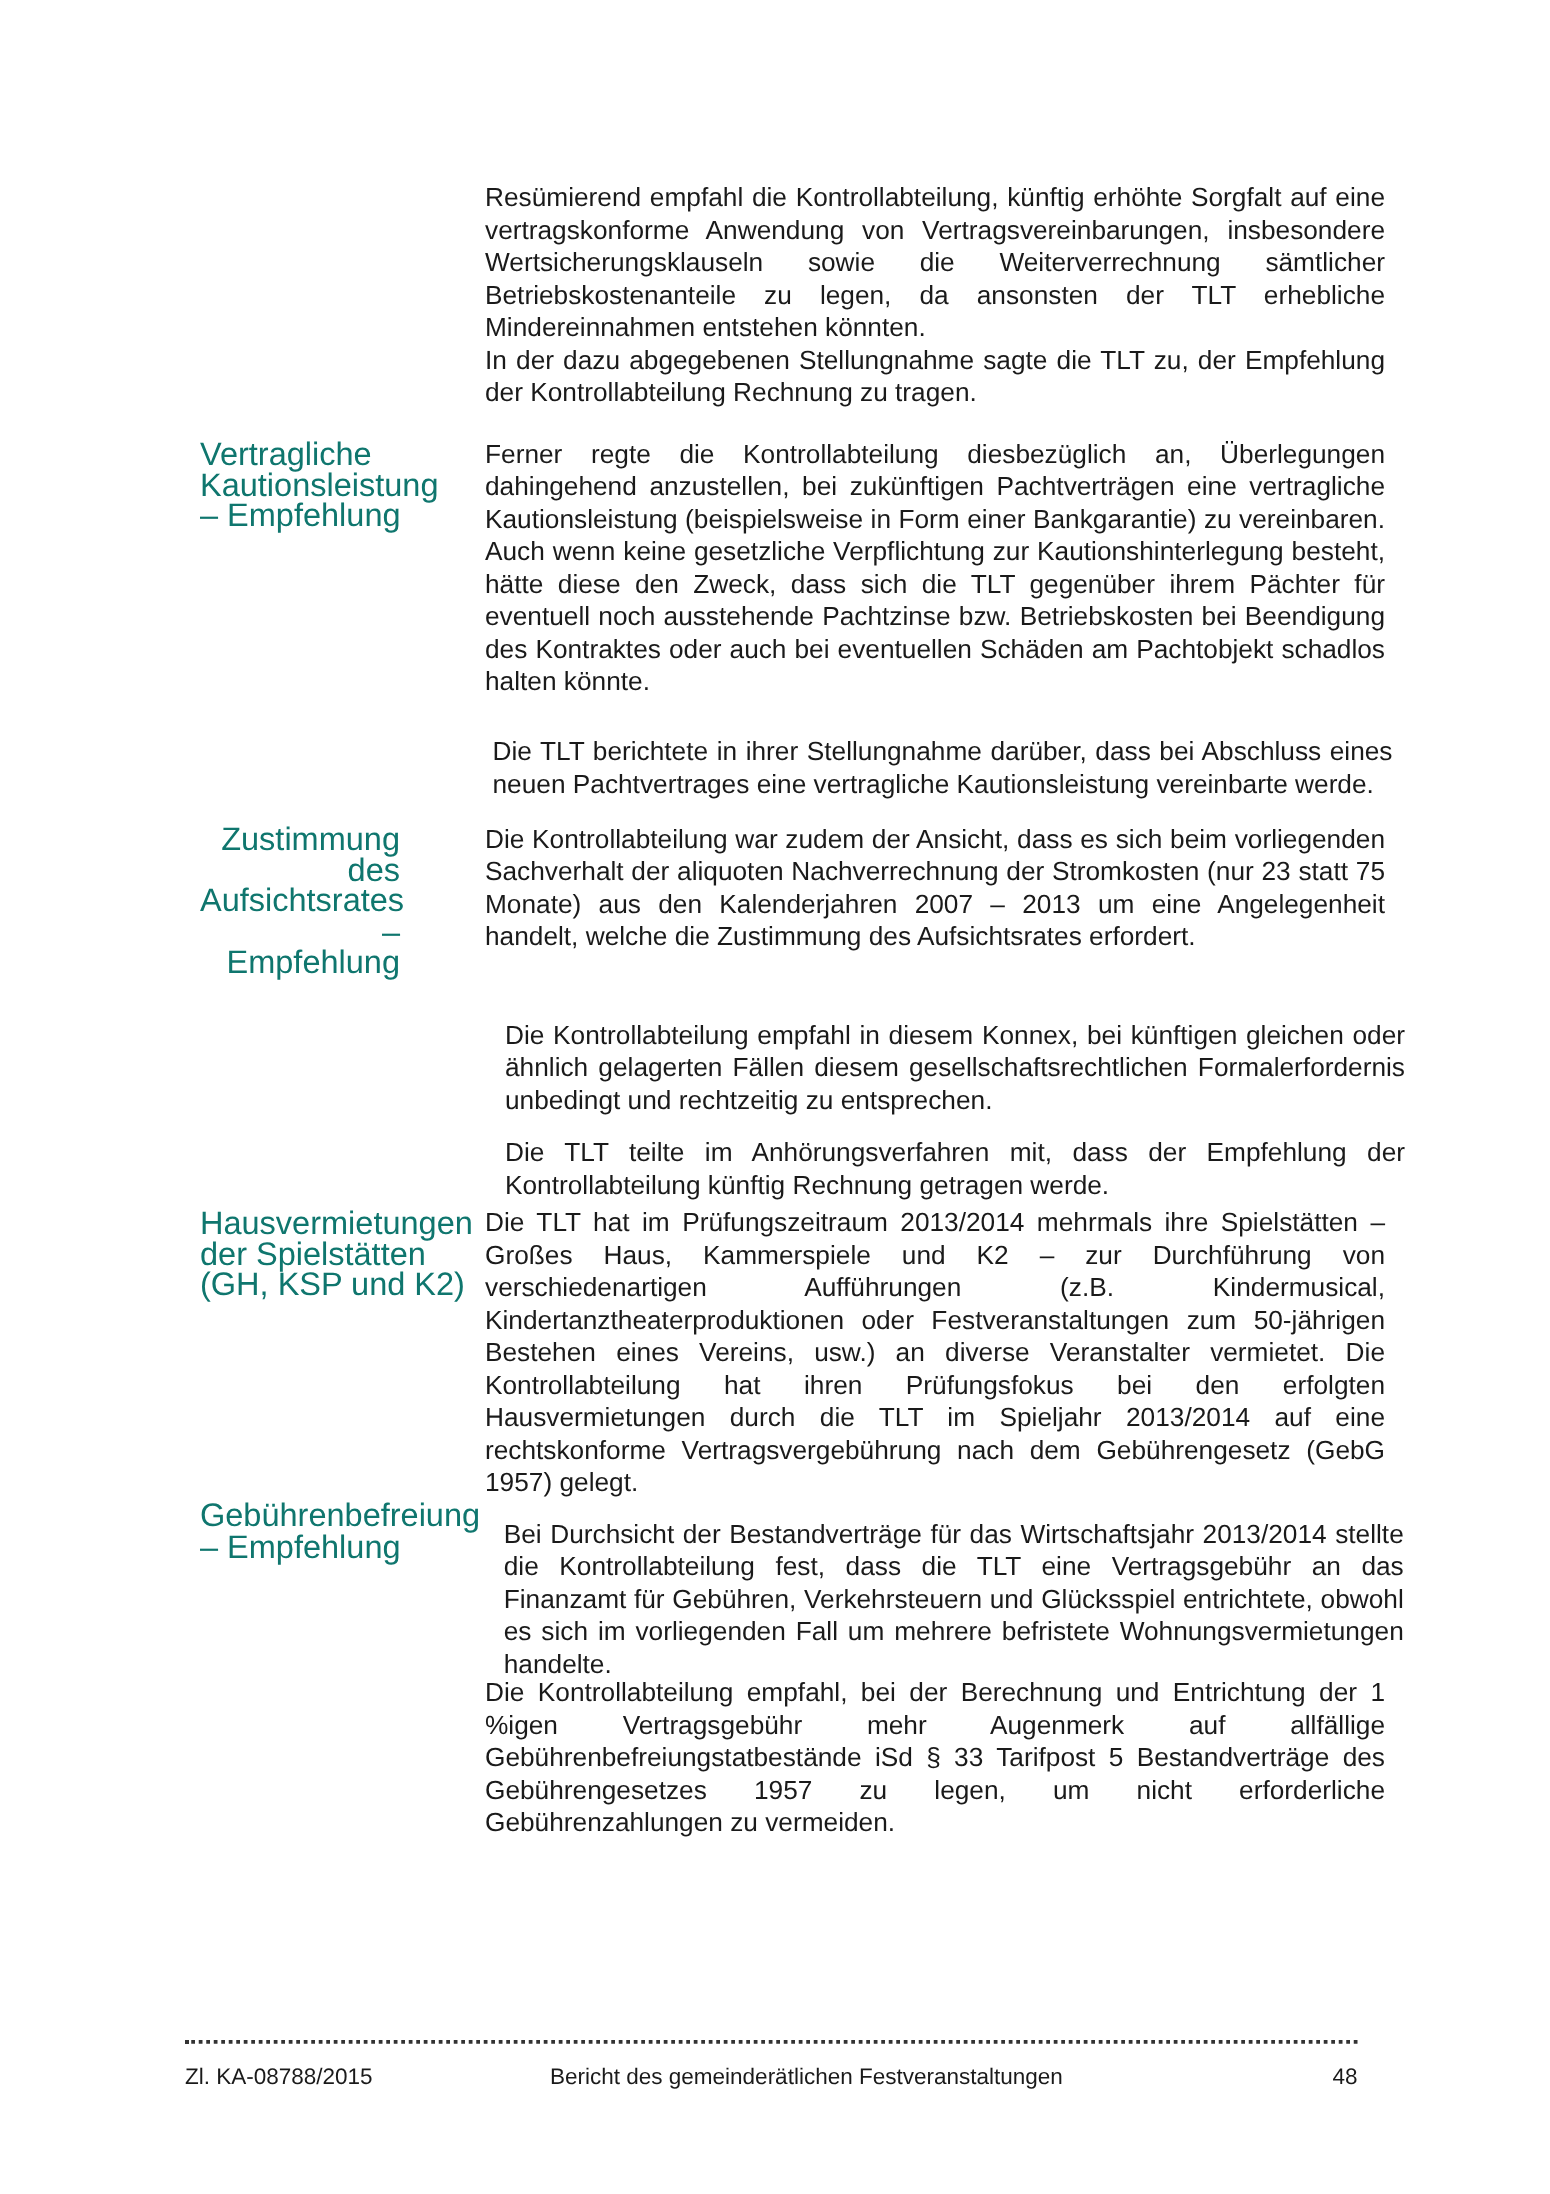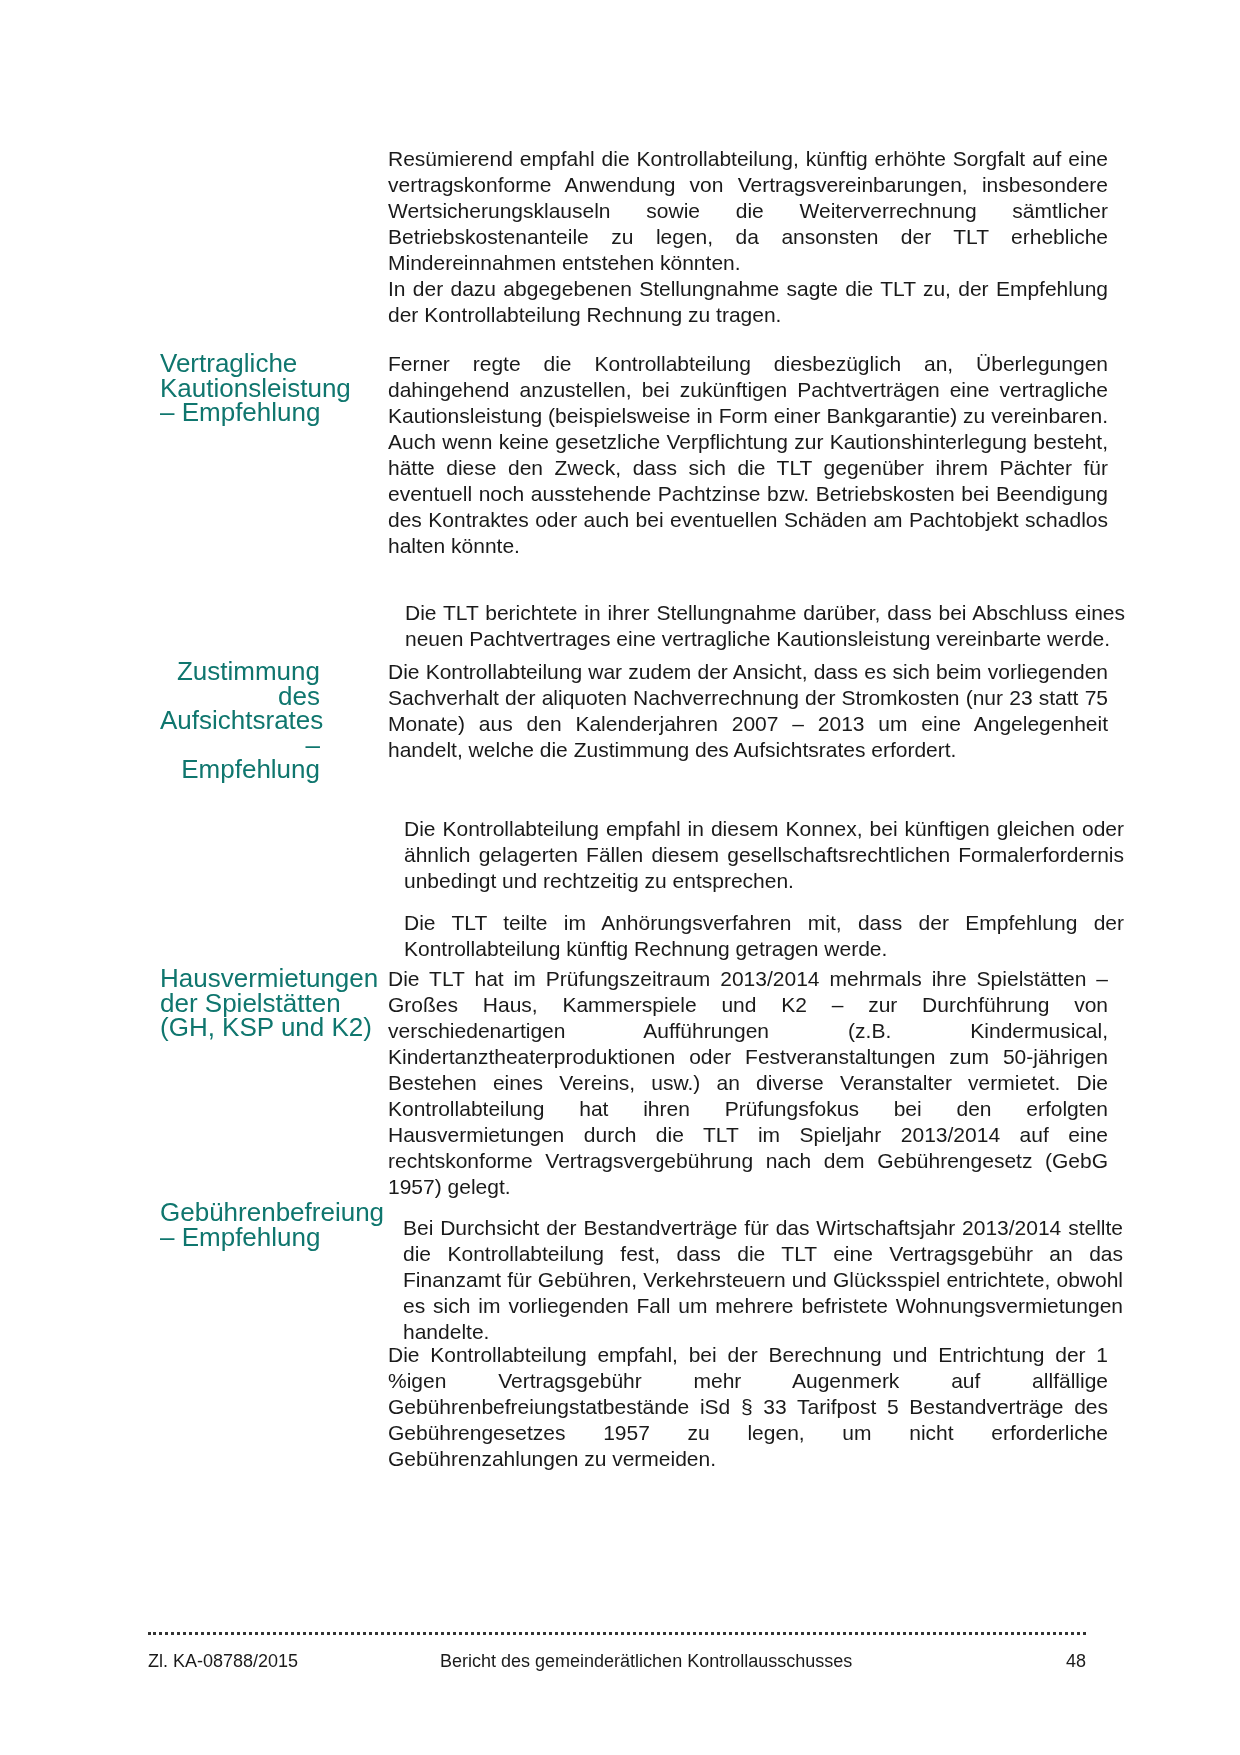--- a/index.html
+++ b/index.html
@@ -25,21 +25,21 @@
 <div class="page">
 
   <div class="row" style="top:146px;">
     <p class="para" style="top:0; margin:0;">Resümierend empfahl die Kontrollabteilung, künftig erhöhte Sorgfalt auf eine vertragskonforme Anwendung von Vertragsvereinbarungen, insbesondere Wertsicherungsklauseln sowie die Weiterverrechnung sämtlicher Betriebskostenanteile zu legen, da ansonsten der TLT erhebliche Mindereinnahmen entstehen könnten.</p>
     <p class="para" style="top:130px; margin:0;">In der dazu abgegebenen Stellungnahme sagte die TLT zu, der Empfehlung der Kontrollabteilung Rechnung zu tragen.</p>
   </div>
 
   <div class="row" style="top:351px;">
     <div class="side" style="width:170px;">Vertragliche Kautionsleistung – Empfehlung</div>
     <p class="para" style="top:0; margin:0;">Ferner regte die Kontrollabteilung diesbezüglich an, Überlegungen dahingehend anzustellen, bei zukünftigen Pachtverträgen eine vertragliche Kautionsleistung (beispielsweise in Form einer Bankgarantie) zu vereinbaren. Auch wenn keine gesetzliche Verpflichtung zur Kautionshinterlegung besteht, hätte diese den Zweck, dass sich die TLT gegenüber ihrem Pächter für eventuell noch ausstehende Pachtzinse bzw. Betriebskosten bei Beendigung des Kontraktes oder auch bei eventuellen Schäden am Pachtobjekt schadlos halten könnte.</p>
-    <p class="para" style="top:232px; margin:17px;">Die TLT berichtete in ihrer Stellungnahme darüber, dass bei Abschluss eines neuen Pachtvertrages eine vertragliche Kautionsleistung vereinbarte werde.</p>
+    <p class="para" style="top:232px; margin:6px;">Die TLT berichtete in ihrer Stellungnahme darüber, dass bei Abschluss eines neuen Pachtvertrages eine vertragliche Kautionsleistung vereinbarte werde.</p>
   </div>
 
   <div class="row" style="top:659px;">
     <div class="side" style="width:160px;text-align:right;">Zustimmung des Aufsichtsrates – Empfehlung</div>
     <p class="para" style="top:0; margin:0;">Die Kontrollabteilung war zudem der Ansicht, dass es sich beim vorliegenden Sachverhalt der aliquoten Nachverrechnung der Stromkosten (nur 23 statt 75 Monate) aus den Kalenderjahren 2007 – 2013 um eine Angelegenheit handelt, welche die Zustimmung des Aufsichtsrates erfordert.</p>
     <p class="para" style="top:141px; margin:16px;">Die Kontrollabteilung empfahl in diesem Konnex, bei künftigen gleichen oder ähnlich gelagerten Fällen diesem gesellschaftsrechtlichen Formalerfordernis unbedingt und rechtzeitig zu entsprechen.</p>
     <p class="para" style="top:235px; margin:16px;">Die TLT teilte im Anhörungsverfahren mit, dass der Empfehlung der Kontrollabteilung künftig Rechnung getragen werde.</p>
   </div>
 
   <div class="row" style="top:966px;">
@@ -49,16 +49,16 @@
 
   <div class="row" style="top:1200px;">
     <div class="side" style="width:215px;">Gebührenbefreiung – Empfehlung</div>
     <p class="para" style="top:0; margin:15px;">Bei Durchsicht der Bestandverträge für das Wirtschaftsjahr 2013/2014 stellte die Kontrollabteilung fest, dass die TLT eine Vertragsgebühr an das Finanzamt für Gebühren, Verkehrsteuern und Glücksspiel entrichtete, obwohl es sich im vorliegenden Fall um mehrere befristete Wohnungsvermietungen handelte.</p>
     <p class="para" style="top:142px; margin:0;">Die Kontrollabteilung empfahl, bei der Berechnung und Entrichtung der 1 %igen Vertragsgebühr mehr Augenmerk auf allfällige Gebührenbefreiungstatbestände iSd § 33 Tarifpost 5 Bestandverträge des Gebührengesetzes 1957 zu legen, um nicht erforderliche Gebührenzahlungen zu vermeiden.</p>
   </div>
 
   <div class="footer-rule"></div>
   <div class="footer">
     <span class="ref">Zl. KA-08788/2015</span>
-    <span class="title">Bericht des gemeinderätlichen Kontrollausschusses</span>
+    <span class="title">Bericht des gemeinderätlichen Festveranstaltungen</span>
     <span class="pnum">48</span>
   </div>
 </div>
 
 </body></html>

